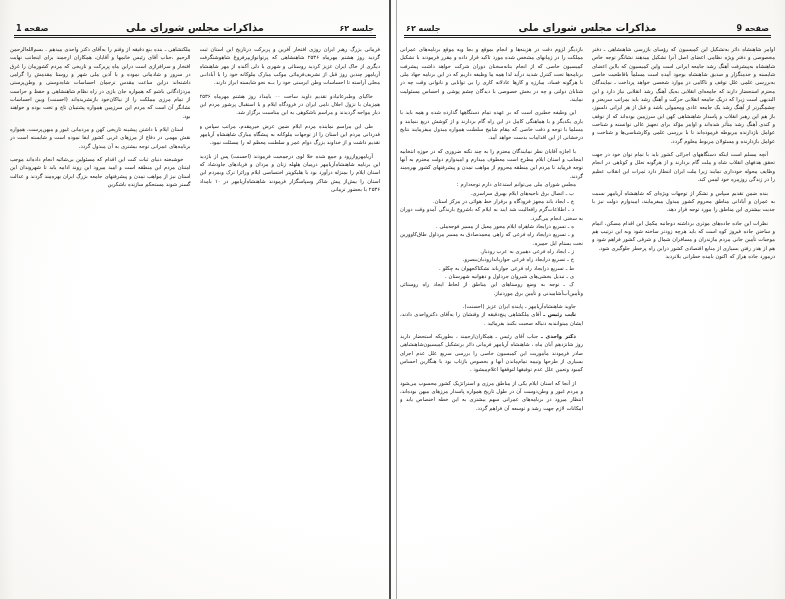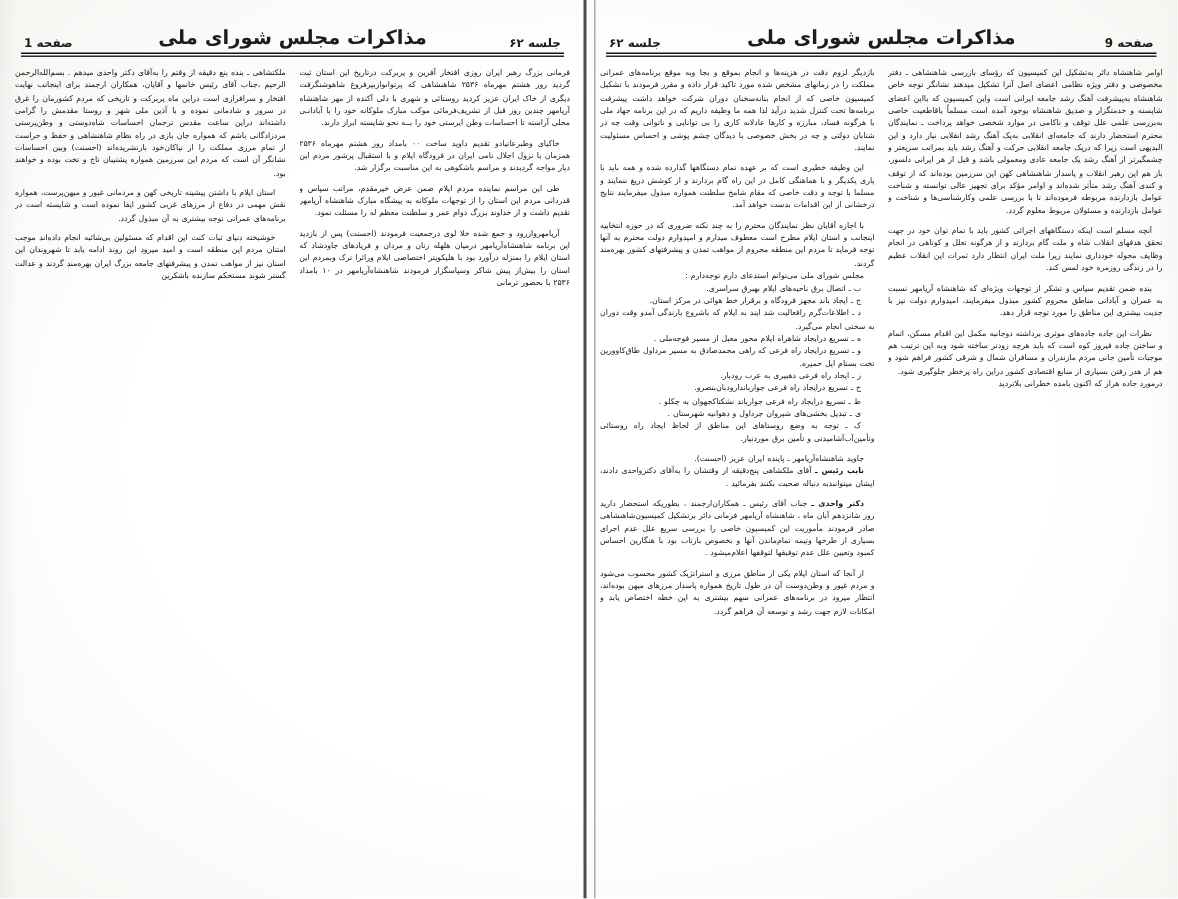--- a/index.html
+++ b/index.html
@@ -32,21 +32,21 @@
   .edge-rule.outer-left{left:4px;}
   .edge-rule.gutter{left:389px;width:2px;background:#2e2e2e;opacity:.85;}
 
   
   .running-head{
     position:relative;display:flex;align-items:flex-end;justify-content:space-between;
     height:19px;padding:0 6px;
     font-size:8.5px;font-weight:bold;letter-spacing:.2px;color:#1c1c1c;
   }
   .running-head .rh-center{
-    position:absolute;left:0;right:0;text-align:center;font-size:13px;font-weight:bold;
+    position:absolute;left:0;right:0;text-align:center;font-size:10px;font-weight:bold;
   }
   .rh-side{font-size:8px;font-weight:bold;position:relative;z-index:2;}
   .head-rule{height:0;border-top:1.6px solid #141414;margin:2px 4px 0 4px;}
   .head-rule.thin{border-top:.8px solid #2a2a2a;margin-top:1px;}
 
   
   .cols{display:flex;flex-direction:row;gap:9px;margin-top:7px;height:553px;}
   .col{
     flex:1 1 0;min-width:0;
     text-align:justify;text-align-last:right;

